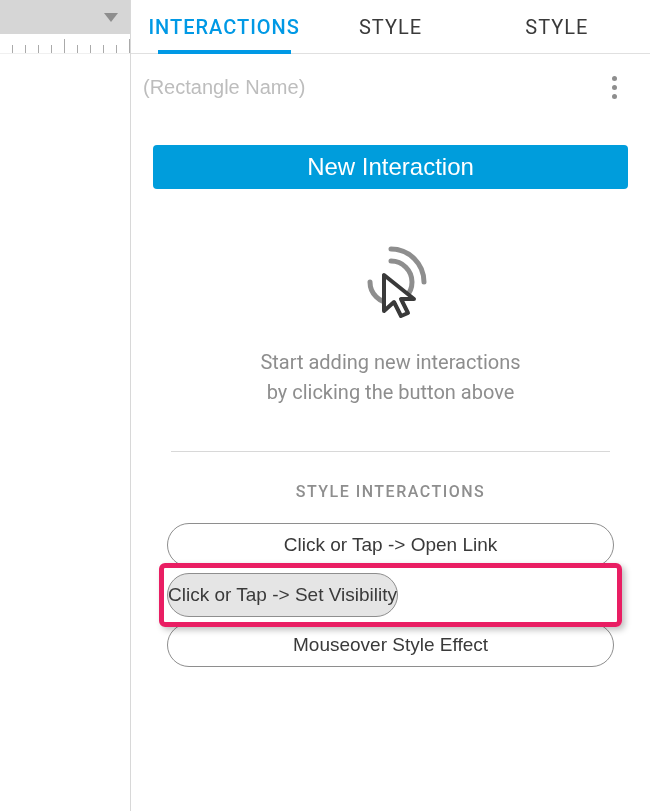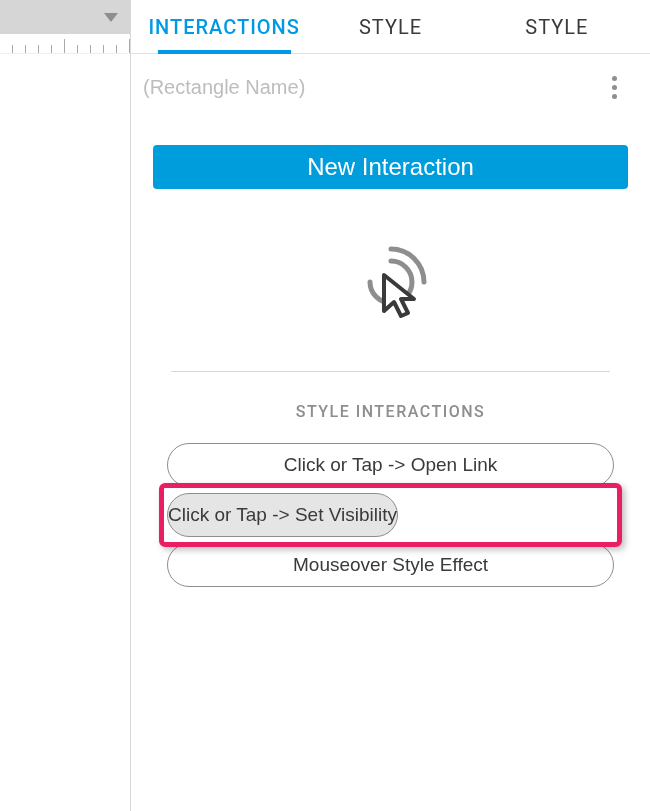--- a/index.html
+++ b/index.html
@@ -230,20 +230,24 @@
       <div class="tap-illustration">
         <svg width="90" height="90" viewBox="0 0 90 90">
           <path d="M 45 12 A 33 33 0 0 1 78 45" stroke="#8e8e8e" stroke-width="5" fill="none" stroke-linecap="round"></path>
           <path d="M 45 24 A 21 21 0 1 1 24 45" stroke="#8e8e8e" stroke-width="5" fill="none" stroke-linecap="round"></path>
           <g transform="translate(38,38)">
             <polygon points="0,0 0,36 10,27 17,41 24,38 17,24 30,24" fill="#ffffff" stroke="#3a3a3a" stroke-width="4" stroke-linejoin="round"></polygon>
           </g>
         </svg>
       </div>
 
+      <div class="hint-text">
+        <div>Start adding new interactions</div>
+        <div>by clicking the button above</div>
+      </div>
 
       <hr class="divider">
 
       <div class="section-title">STYLE INTERACTIONS</div>
 
       <div class="pill-list">
         <button class="pill">Click or Tap -&gt; Open Link</button>
         <div class="highlight-wrap">
           <button class="pill pressed">Click or Tap -&gt; Set Visibility</button>
         </div>

